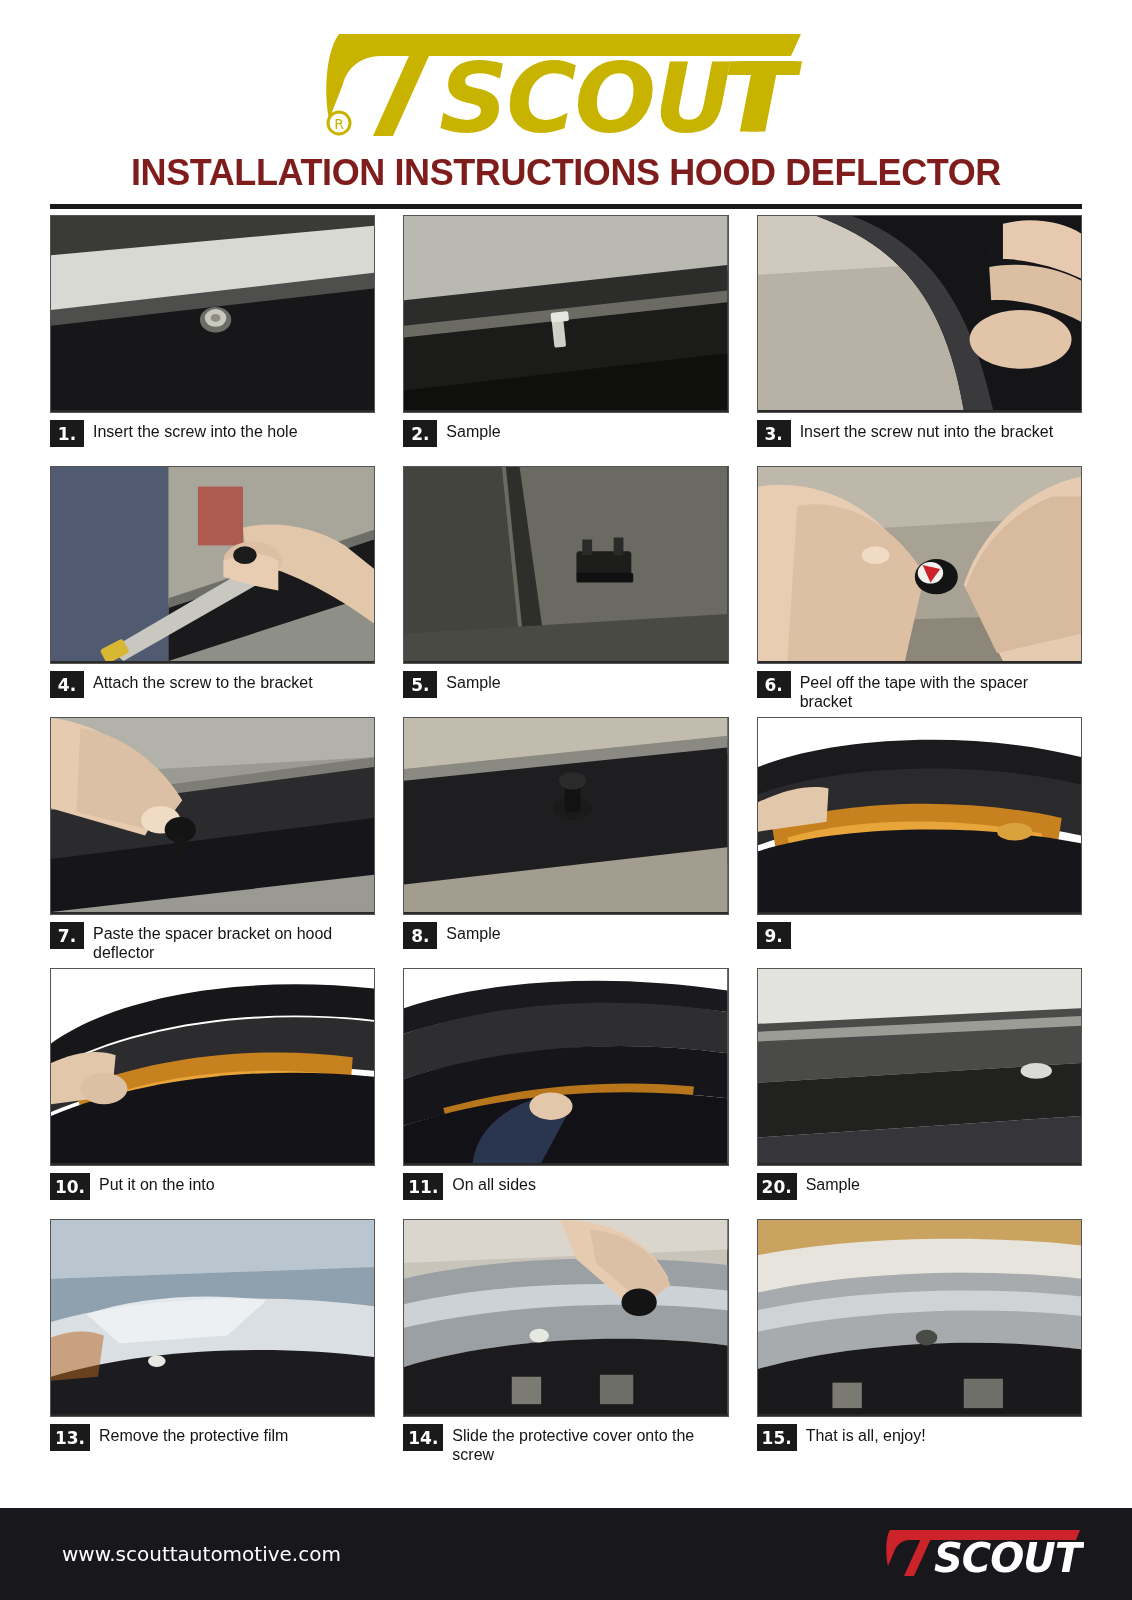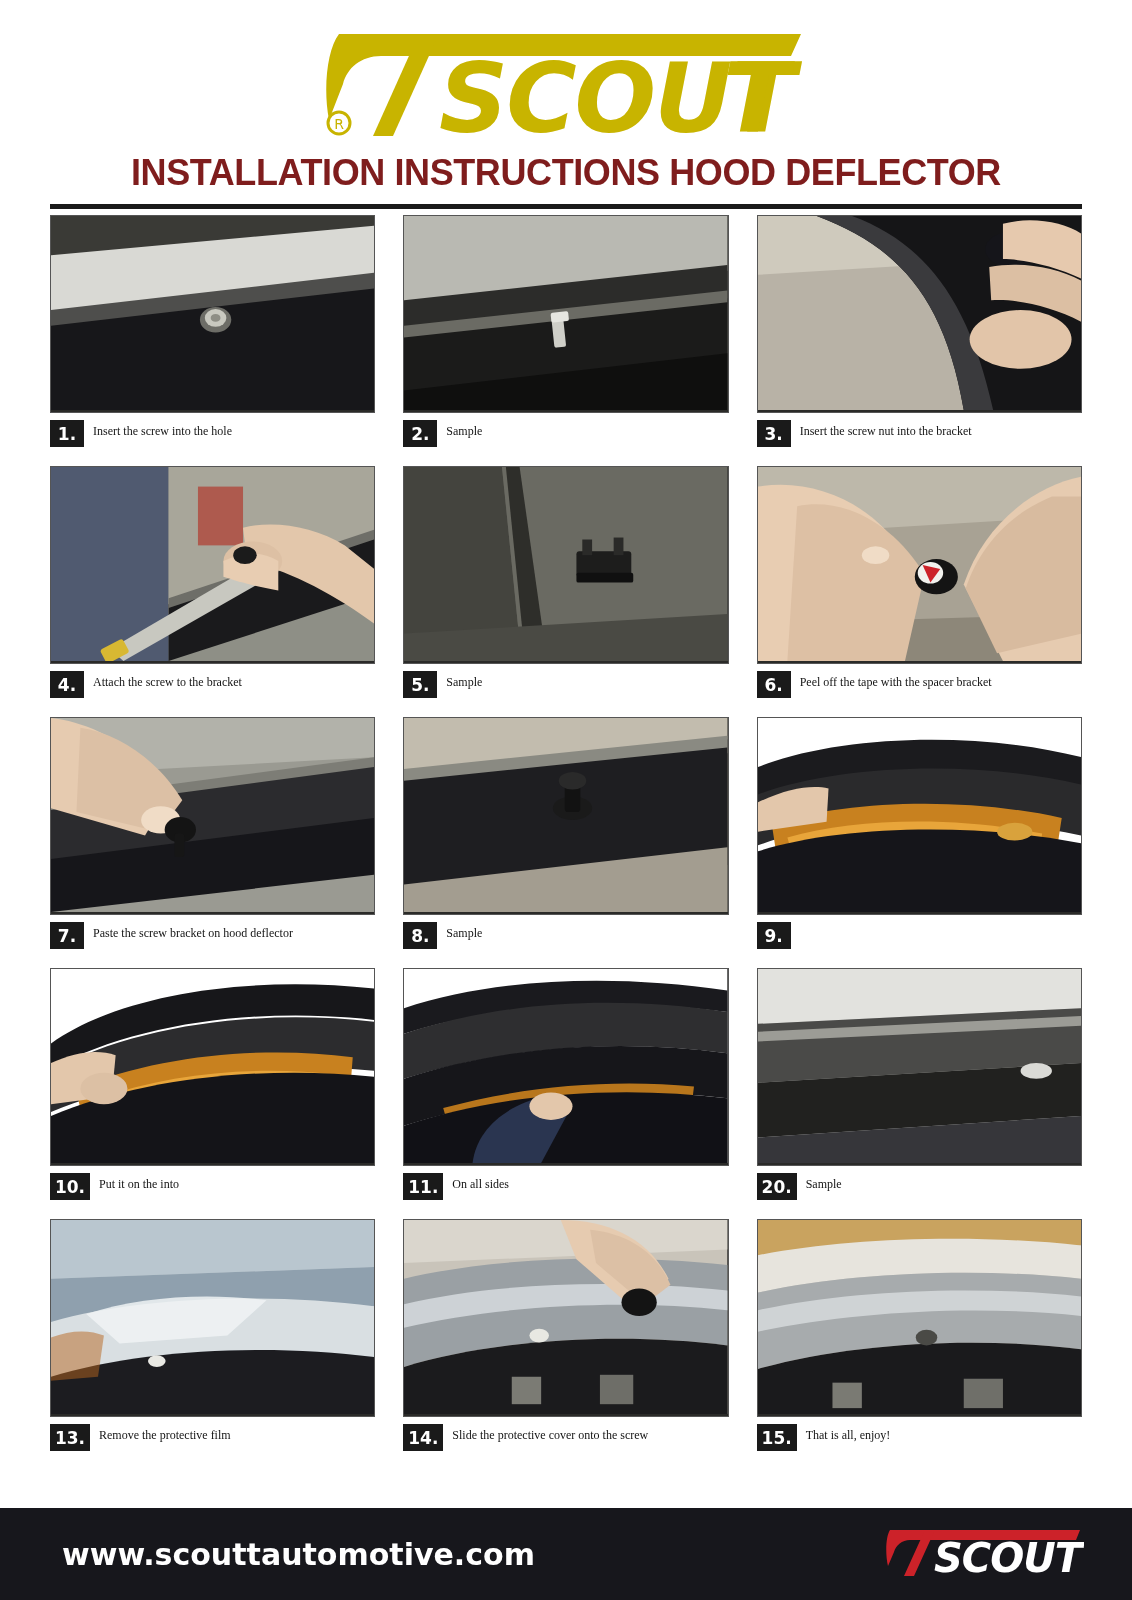--- a/index.html
+++ b/index.html
@@ -80,42 +80,42 @@
     height: 27px;
     display: flex;
     align-items: center;
     justify-content: center;
     flex: 0 0 auto;
     margin-right: 9px;
     font-family: "DejaVu Sans", "Liberation Sans", sans-serif;
   }
   .num.wide { width: 40px; }
   .cap-text {
-    font-size: 12px;
+    font-size: 16px;
     line-height: 19px;
     color: #141414;
     padding-top: 2px;
-    font-family: Liberation Serif, serif;
+    font-family: Liberation Sans, sans-serif;
   }
 
   
   .footer {
     position: absolute;
     left: 0;
     bottom: 0;
     width: 1132px;
     height: 92px;
     background: #17171c;
     display: flex;
     align-items: center;
   }
   .footer-url {
     color: #ffffff;
-    font-size: 30px;
-    font-weight: bold;
+    font-size: 20px;
+    font-weight: normal;
     margin-left: 62px;
     font-family: "DejaVu Sans", "Liberation Sans", sans-serif;
   }
   .footer-logo {
     position: absolute;
     right: 48px;
     top: 18px;
     width: 200px;
     height: 54px;
   }
@@ -288,21 +288,21 @@
         <path d="M0 144 L330 102 L330 160 L0 198 Z" fill="#16161a"></path>
         <path d="M0 0 C40 4 90 30 124 72 L96 120 L0 92 Z" fill="#e6cbb0"></path>
         <path d="M30 10 C70 16 110 44 134 84 L110 116 L26 96 Z" fill="#dcc0a5"></path>
         <ellipse cx="112" cy="104" rx="20" ry="14" fill="#f0dcc6"></ellipse>
         <ellipse cx="132" cy="114" rx="16" ry="13" fill="#141414"></ellipse>
         <rect x="126" y="118" width="10" height="24" rx="3" fill="#161616"></rect>
       </svg>
     </div>
     <div class="caption">
       <div class="num">7.</div>
-      <div class="cap-text">Paste the screw bracket on hood deflector</div>
+      <div class="cap-text">Paste the spacer bracket on hood deflector</div>
     </div>
   </div>
 
   <div class="cell">
     <div class="photo">
       <svg class="ph" viewBox="0 0 330 198" preserveAspectRatio="none">
         <rect width="330" height="198" fill="#b3ad9f"></rect>
         <path d="M0 0 L330 0 L330 36 L0 52 Z" fill="#c2bcae"></path>
         <path d="M0 56 L330 22 L330 150 L0 198 Z" fill="#1e1e21"></path>
         <path d="M0 52 L330 18 L330 30 L0 64 Z" fill="#8a8a82"></path>

